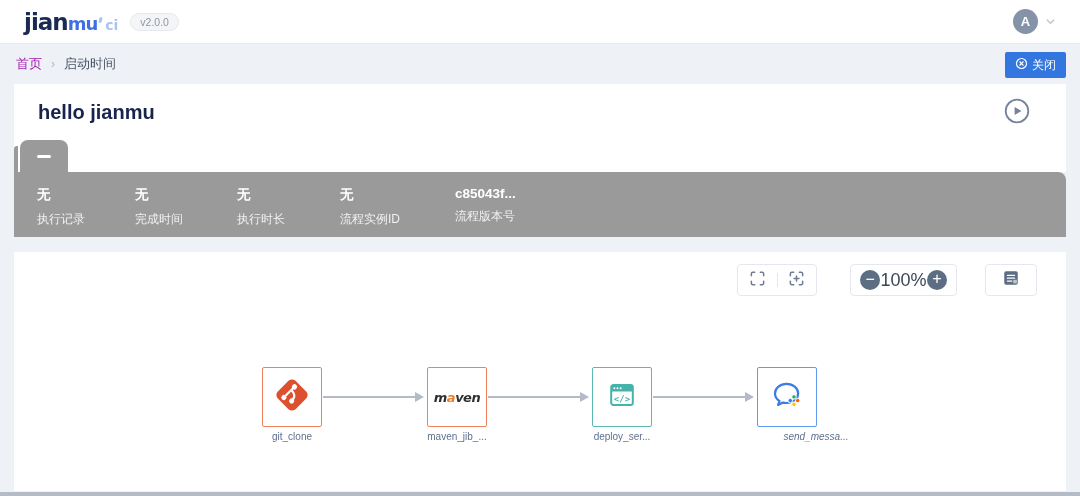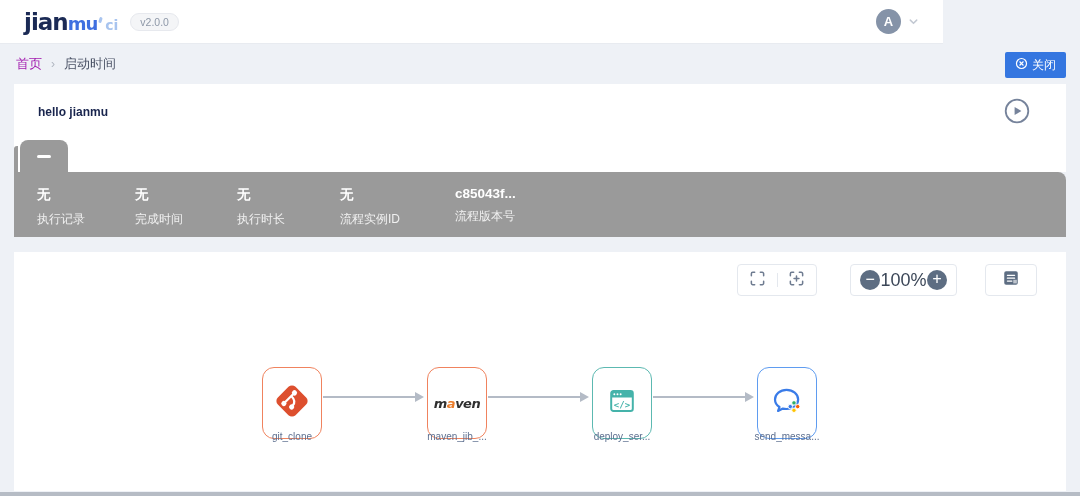--- a/index.html
+++ b/index.html
@@ -1,21 +1,21 @@
 <!DOCTYPE html>
 <html><head>
 <meta charset="utf-8">
 <style>
   * { margin:0; padding:0; box-sizing:border-box; }
   html,body { background:#eef1f6; }
   body { font-family:"Liberation Sans", sans-serif; }
   #page { position:relative; width:1080px; height:496px; background:#eef1f6; overflow:hidden; }
 
   
-  .header { position:absolute; top:0; left:0; width:943px; height:44px; background:#fff;
+  .header { position:absolute; top:0; left:0; width:1080px; height:44px; background:#fff;
             border-bottom:1px solid #e8ebf0; display:flex; align-items:center; padding:0 24px; }
   .logo { display:flex; align-items:baseline; cursor:pointer; font-family:"DejaVu Sans", sans-serif; }
   .logo-part1 { font-size:23px; font-weight:bold; letter-spacing:-1px; color:#1b2a55; }
   .logo-part2 { font-size:18px; font-weight:bold; letter-spacing:-1px; color:#3f6fe0; }
   .logo-tick { width:3px; height:6px; background:#a8c4ef; border-radius:2px; margin:0 3px 12px 2px;
                align-self:flex-end; transform:rotate(18deg); }
   .logo-sub { font-size:14px; font-weight:bold; color:#a8c4ef; letter-spacing:0; }
   .version-badge { margin-left:12px; font-size:10.5px; color:#8e98a8; background:#f4f5f7;
                    border:1px solid #e7e9ee; border-radius:10px; padding:2px 9px; }
   .header-right { margin-left:auto; display:flex; align-items:center; gap:7px; cursor:pointer; }
@@ -28,21 +28,21 @@
   .crumb-home { color:#a21caf; cursor:pointer; }
   .crumb-sep { color:#b0b6c0; margin:0 9px; font-size:12px; }
   .crumb-current { color:#4b5366; }
   .close-btn { position:absolute; top:52px; right:14px; height:26px; background:#3476e0; color:#fff;
                font-size:12px; border:none; border-radius:2px; display:flex; align-items:center;
                gap:4px; padding:0 10px; cursor:pointer; font-family:"Liberation Sans", sans-serif; }
 
   
   .card-title-row { position:absolute; top:84px; left:14px; width:1052px; height:56px; background:#fff;
                     display:flex; align-items:center; padding:0 24px 0 24px; }
-  .pipeline-title { font-size:12px; font-weight:bold; color:#18244d;text-align:center; }
+  .pipeline-title { font-size:20px; font-weight:bold; color:#18244d;text-align:center; }
   .play-btn { margin-left:auto; margin-right:12px; width:26px; height:26px; cursor:pointer;
               background:none; border:none; padding:0; display:flex; align-items:center; justify-content:center; }
 
   
   .tab-row { position:absolute; top:140px; left:14px; width:1052px; height:32px; background:#fff; }
   .tab-sliver { position:absolute; left:0; top:6px; width:4px; height:26px; background:#9a9a9a;
                 border-radius:3px 0 0 0; }
   .instance-tab { position:absolute; left:6px; top:0; width:48px; height:32px; background:#9a9a9a;
                   border-radius:8px 8px 0 0; display:flex; align-items:center; justify-content:center; cursor:pointer; }
   .tab-minus { width:14px; height:3px; background:#fff; border-radius:1.5px; }
@@ -64,28 +64,28 @@
   .fit-cell { width:39px; height:100%; display:flex; align-items:center; justify-content:center; cursor:pointer; }
   .fit-divider { width:1px; height:14px; background:#e4e8ee; }
   .zoom-group { top:264px; left:850px; width:107px; justify-content:space-between; padding:0 9px; }
   .zoom-circle { width:20px; height:20px; border-radius:50%; background:#5d6d82; border:none; color:#fff;
                  display:flex; align-items:center; justify-content:center; font-size:15px; line-height:0;
                  cursor:pointer; padding:0 0 2px 0; font-family:"DejaVu Sans Mono", monospace; }
   .zoom-level { font-size:18px; color:#3c4758; }
   .workflow-box { top:264px; left:985px; width:52px; justify-content:center; cursor:pointer; }
 
   
-  .node { position:absolute; top:367px; width:60px; height:72px; background:#fff; border-radius:12px;
+  .node { position:absolute; top:367px; width:60px; height:60px; background:#fff; border-radius:2px;
           display:flex; align-items:center; justify-content:center; cursor:pointer; }
   .node-git   { left:262px; border:1.5px solid #f0835e; }
   .node-maven { left:427px; border:1.5px solid #f0835e; }
   .node-deploy{ left:592px; border:1.5px solid #5cb9b1; }
   .node-send  { left:757px; border:1.5px solid #5f9cf0; }
   .node-label { position:absolute; top:431px; width:140px; text-align:center; font-size:10px; color:#5e7090; }
-  .l0 { left:222px; } .l1 { left:387px; } .l2 { left:552px; } .l3 { left:717px; }
+  .l0 { left:222px; } .l1 { left:387px; } .l2 { left:552px; } .l3 { left:746px;font-style:italic; }
 
   .maven-logo { font-style:italic; font-weight:bold; font-size:13px; letter-spacing:-0.5px;
                 font-family:"DejaVu Sans", sans-serif; }
   .maven-dark { color:#2f2f2f; } .maven-orange { color:#ea7d2c; }
 
   .arrow { position:absolute; top:396px; height:2px; background:#b4bbc6; }
   .arrow::after { content:""; position:absolute; right:-9px; top:-4px; width:0; height:0;
                   border-left:9px solid #b4bbc6; border-top:5px solid transparent; border-bottom:5px solid transparent; }
   .a0 { left:323px; width:92px; } .a1 { left:488px; width:92px; } .a2 { left:653px; width:92px; }
 

